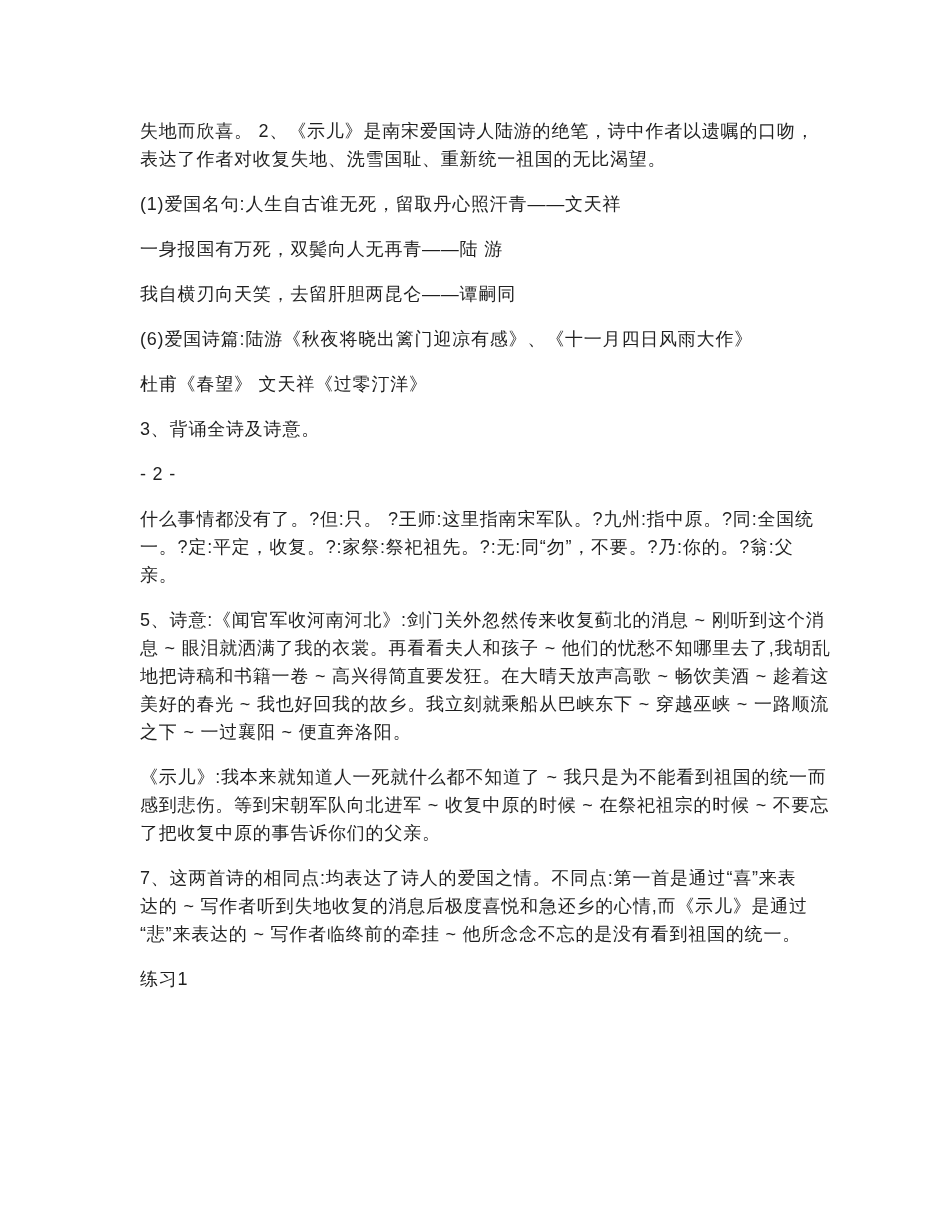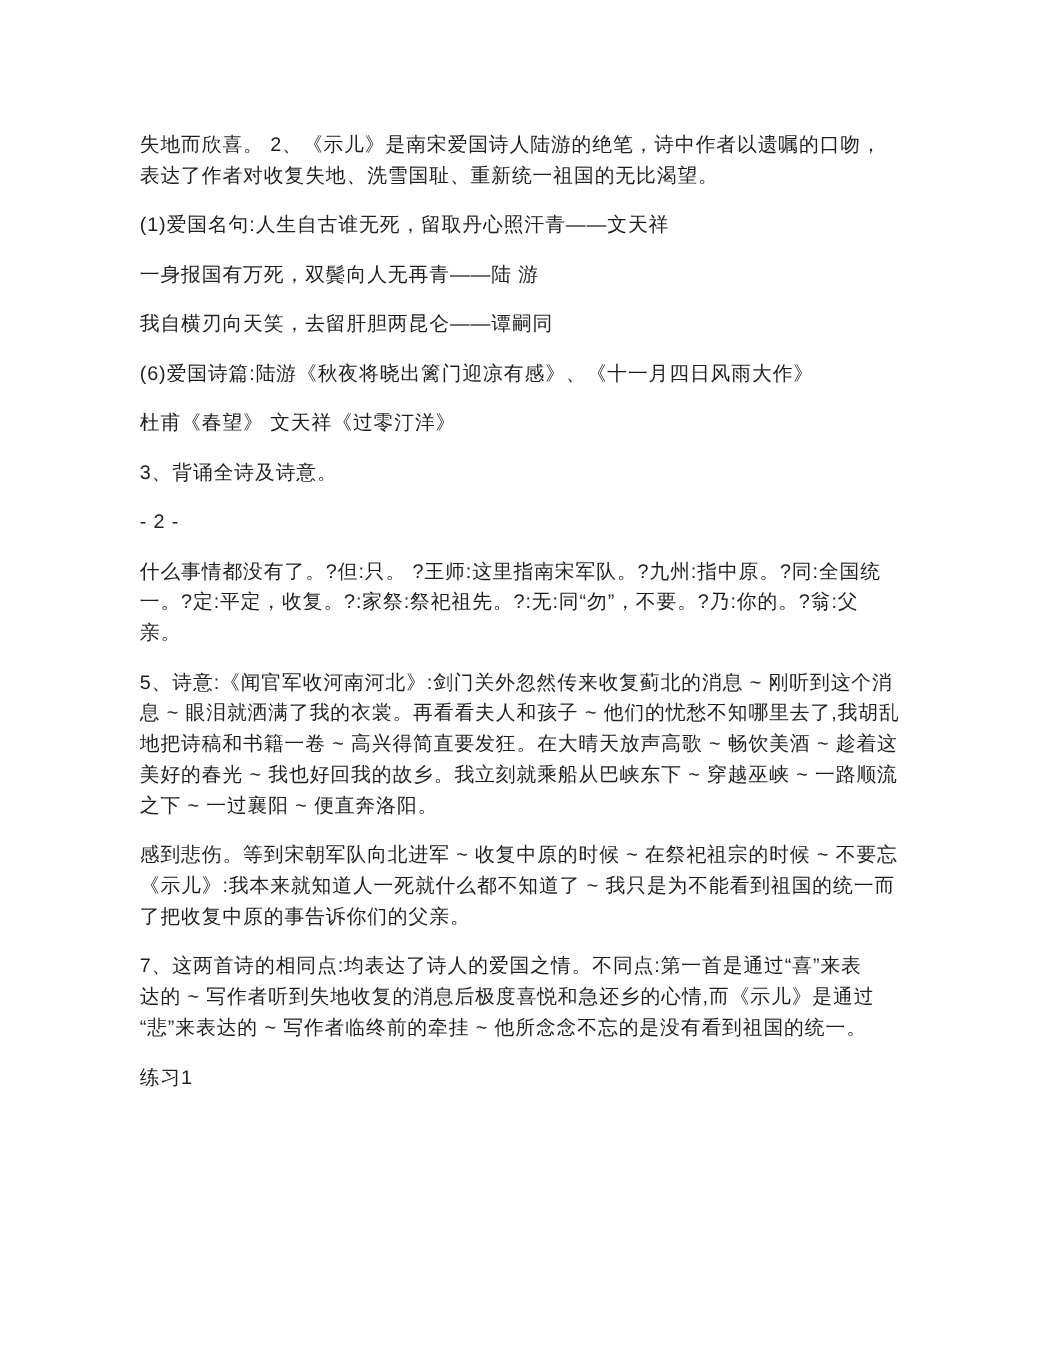--- a/index.html
+++ b/index.html
@@ -17,21 +17,21 @@
   }
   .content {
     position: absolute;
     left: 127px;
     top: 117px;
     width: 700px;
     color: #1f1f1f;
     font-size: 18px;
   }
   .paragraph {
-    margin: 0 0 17px 0;
+    margin: 0 0 17px 13px;
   }
   .line {
     white-space: pre;
     line-height: 28px;
     letter-spacing: 0.8px;
   }
 </style>
 </head>
 <body>
 
@@ -70,22 +70,22 @@
         <div class="line">亲。</div>
       </div>
       <div class="paragraph">
         <div class="line">5、诗意:《闻官军收河南河北》:剑门关外忽然传来收复蓟北的消息 ~ 刚听到这个消</div>
         <div class="line">息 ~ 眼泪就洒满了我的衣裳。再看看夫人和孩子 ~ 他们的忧愁不知哪里去了,我胡乱</div>
         <div class="line">地把诗稿和书籍一卷 ~ 高兴得简直要发狂。在大晴天放声高歌 ~ 畅饮美酒 ~ 趁着这</div>
         <div class="line">美好的春光 ~ 我也好回我的故乡。我立刻就乘船从巴峡东下 ~ 穿越巫峡 ~ 一路顺流</div>
         <div class="line">之下 ~ 一过襄阳 ~ 便直奔洛阳。</div>
       </div>
       <div class="paragraph">
+        <div class="line">《示儿》:我本来就知道人一死就什么都不知道了 ~ 我只是为不能看到祖国的统一而</div>
         <div class="line">感到悲伤。等到宋朝军队向北进军 ~ 收复中原的时候 ~ 在祭祀祖宗的时候 ~ 不要忘</div>
-        <div class="line">《示儿》:我本来就知道人一死就什么都不知道了 ~ 我只是为不能看到祖国的统一而</div>
         <div class="line">了把收复中原的事告诉你们的父亲。</div>
       </div>
       <div class="paragraph">
         <div class="line">7、这两首诗的相同点:均表达了诗人的爱国之情。不同点:第一首是通过“喜”来表</div>
         <div class="line">达的 ~ 写作者听到失地收复的消息后极度喜悦和急还乡的心情,而《示儿》是通过</div>
         <div class="line">“悲”来表达的 ~ 写作者临终前的牵挂 ~ 他所念念不忘的是没有看到祖国的统一。</div>
       </div>
       <div class="paragraph">
         <div class="line">练习1</div>
       </div>

